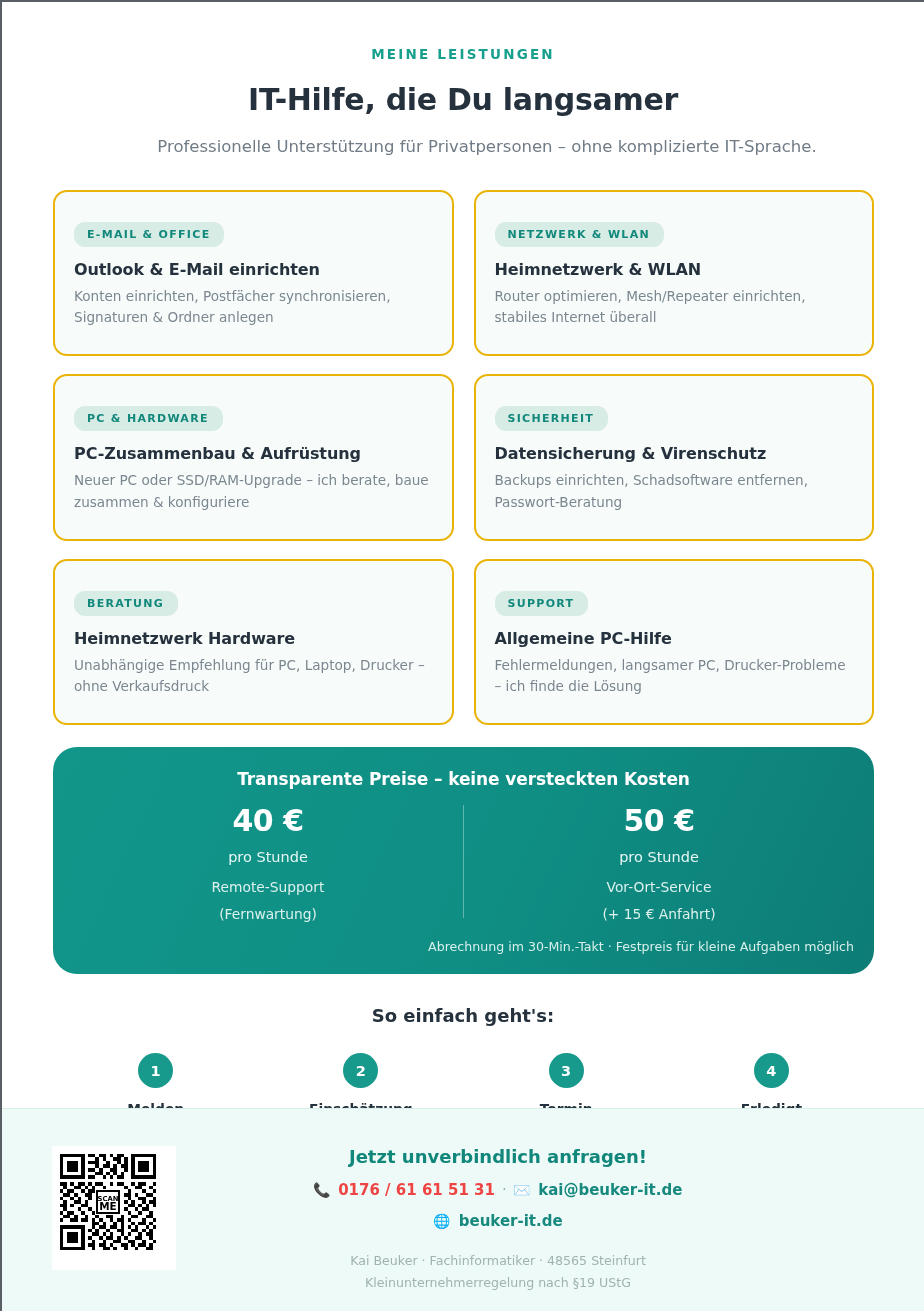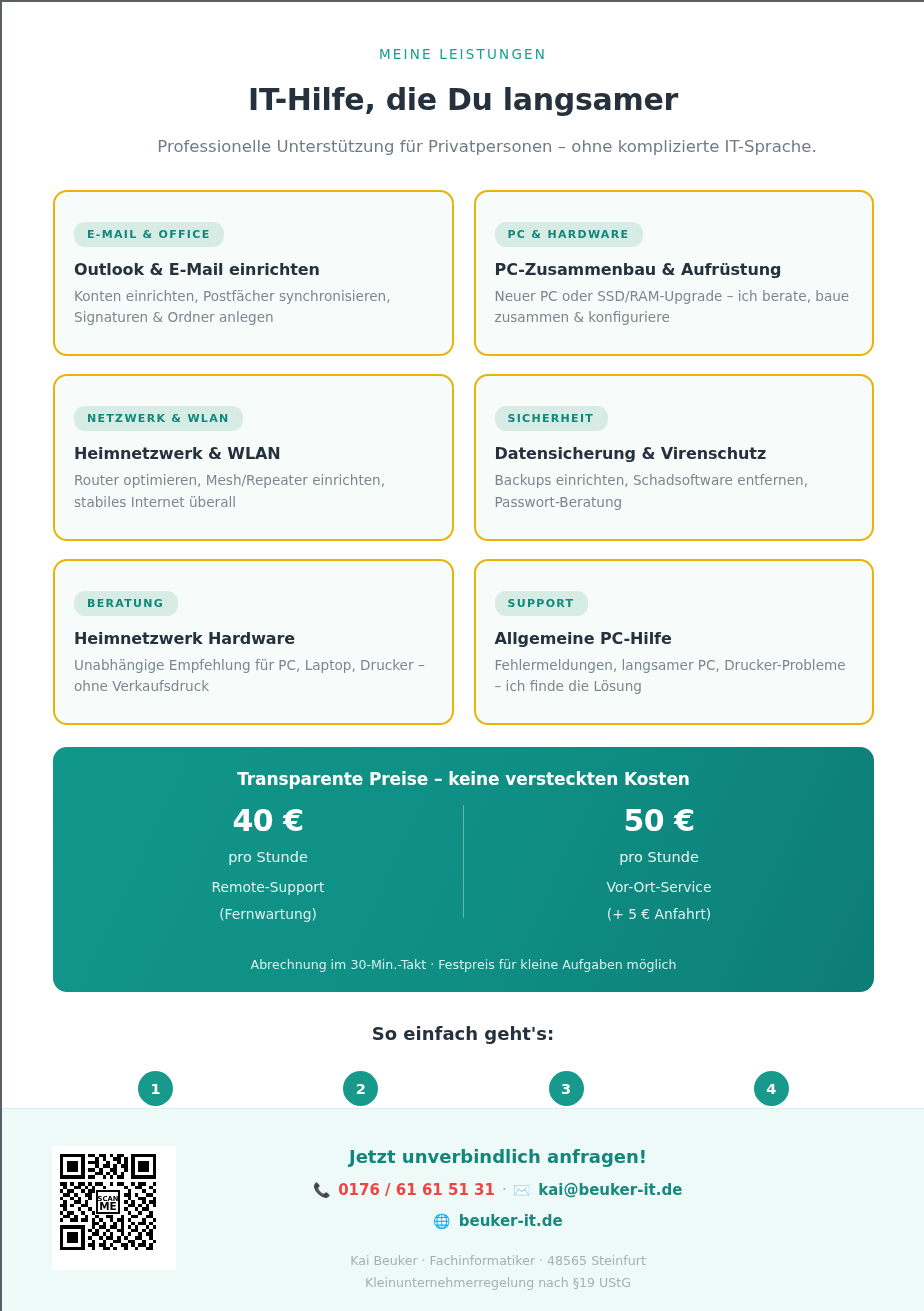--- a/index.html
+++ b/index.html
@@ -15,21 +15,21 @@
     width:924px; height:1311px;
     background:#ffffff;
     border-left:2px solid #5a5f66;
     border-top:2px solid #5a5f66;
     overflow:hidden;
   }
 
   
   .header { padding-top:44px; text-align:center; }
   .eyebrow {
-    font-size:13.5px; font-weight:normal; letter-spacing:2.2px;
+    font-size:13.5px; font-weight:bold; letter-spacing:2.2px;
     color:#18a08e; text-transform:uppercase;
   }
   .page-title {
     margin-top:20px;
     font-size:30px; font-weight:bold; letter-spacing:-0.3px;
     color:#25313c;
   }
   .subtitle {
     margin-top:20px;
     font-size:16.5px; color:#707b85; font-weight:normal;padding-left:48px;
@@ -65,21 +65,21 @@
     letter-spacing:-0.1px;
   }
   .card-desc {
     margin-top:7px;
     font-size:13.6px; line-height:1.56; color:#7b868f;
   }
 
   
   .pricing {
     margin:22px 50px 0 51px;
-    border-radius:14px;
+    border-radius:24px;
     background:linear-gradient(115deg,#11968a 0%,#0f8e84 55%,#0d7d76 100%);
     color:#ffffff;
     padding:22px 20px 20px 20px;
     text-align:center;
   }
   .pricing-title {
     font-size:17px; font-weight:bold; letter-spacing:-0.1px;
   }
   .pricing-cols {
     margin-top:14px;
@@ -96,21 +96,21 @@
   .price-unit {
     margin-top:11px; font-size:14.5px; color:#e6f6f3;
   }
   .price-kind {
     margin-top:14px; font-size:13.8px; color:#dcf1ed;
   }
   .price-note2 {
     margin-top:11px; font-size:13.8px; color:#dcf1ed;
   }
   .pricing-foot {
-    margin-top:35px; font-size:12.6px; color:#d7efeb;
+    margin-top:17px; font-size:12.6px; color:#d7efeb;text-align:right;
   }
 
   
   .steps-heading {
     margin-top:31px;
     text-align:center;
     font-size:18px; font-weight:bold; color:#25313c;
   }
   .steps {
     margin:27px 50px 0 51px;
@@ -188,29 +188,29 @@
 
   <div class="cards">
 
     <div class="card">
       <span class="badge">E-MAIL &amp; OFFICE</span>
       <div class="card-title">Outlook &amp; E-Mail einrichten</div>
       <div class="card-desc">Konten einrichten, Postfächer synchronisieren, Signaturen &amp; Ordner anlegen</div>
     </div>
 
     <div class="card">
+      <span class="badge">NETZWERK &amp; WLAN</span>
+      <div class="card-title">Heimnetzwerk &amp; WLAN</div>
+      <div class="card-desc">Router optimieren, Mesh/Repeater einrichten, stabiles Internet überall</div>
+    </div>
+
+    <div class="card">
       <span class="badge">PC &amp; HARDWARE</span>
       <div class="card-title">PC-Zusammenbau &amp; Aufrüstung</div>
       <div class="card-desc">Neuer PC oder SSD/RAM-Upgrade – ich berate, baue zusammen &amp; konfiguriere</div>
-    </div>
-
-    <div class="card">
-      <span class="badge">NETZWERK &amp; WLAN</span>
-      <div class="card-title">Heimnetzwerk &amp; WLAN</div>
-      <div class="card-desc">Router optimieren, Mesh/Repeater einrichten, stabiles Internet überall</div>
     </div>
 
     <div class="card">
       <span class="badge">SICHERHEIT</span>
       <div class="card-title">Datensicherung &amp; Virenschutz</div>
       <div class="card-desc">Backups einrichten, Schadsoftware entfernen, Passwort-Beratung</div>
     </div>
 
     <div class="card">
       <span class="badge">BERATUNG</span>
@@ -236,21 +236,21 @@
         <div class="price-kind">Remote-Support</div>
         <div class="price-note2">(Fernwartung)</div>
       </div>
 
       <div class="pricing-divider"></div>
 
       <div class="pricing-col">
         <div class="price-amount">50 €</div>
         <div class="price-unit">pro Stunde</div>
         <div class="price-kind">Vor-Ort-Service</div>
-        <div class="price-note2">(+ 5 € Anfahrt)</div>
+        <div class="price-note2">(+ 15 € Anfahrt)</div>
       </div>
 
     </div>
     <div class="pricing-foot">Abrechnung im 30-Min.-Takt · Festpreis für kleine Aufgaben möglich</div>
   </div>
 
   <div class="steps-heading">So einfach geht's:</div>
   <div class="steps">
 
     <div class="step">

